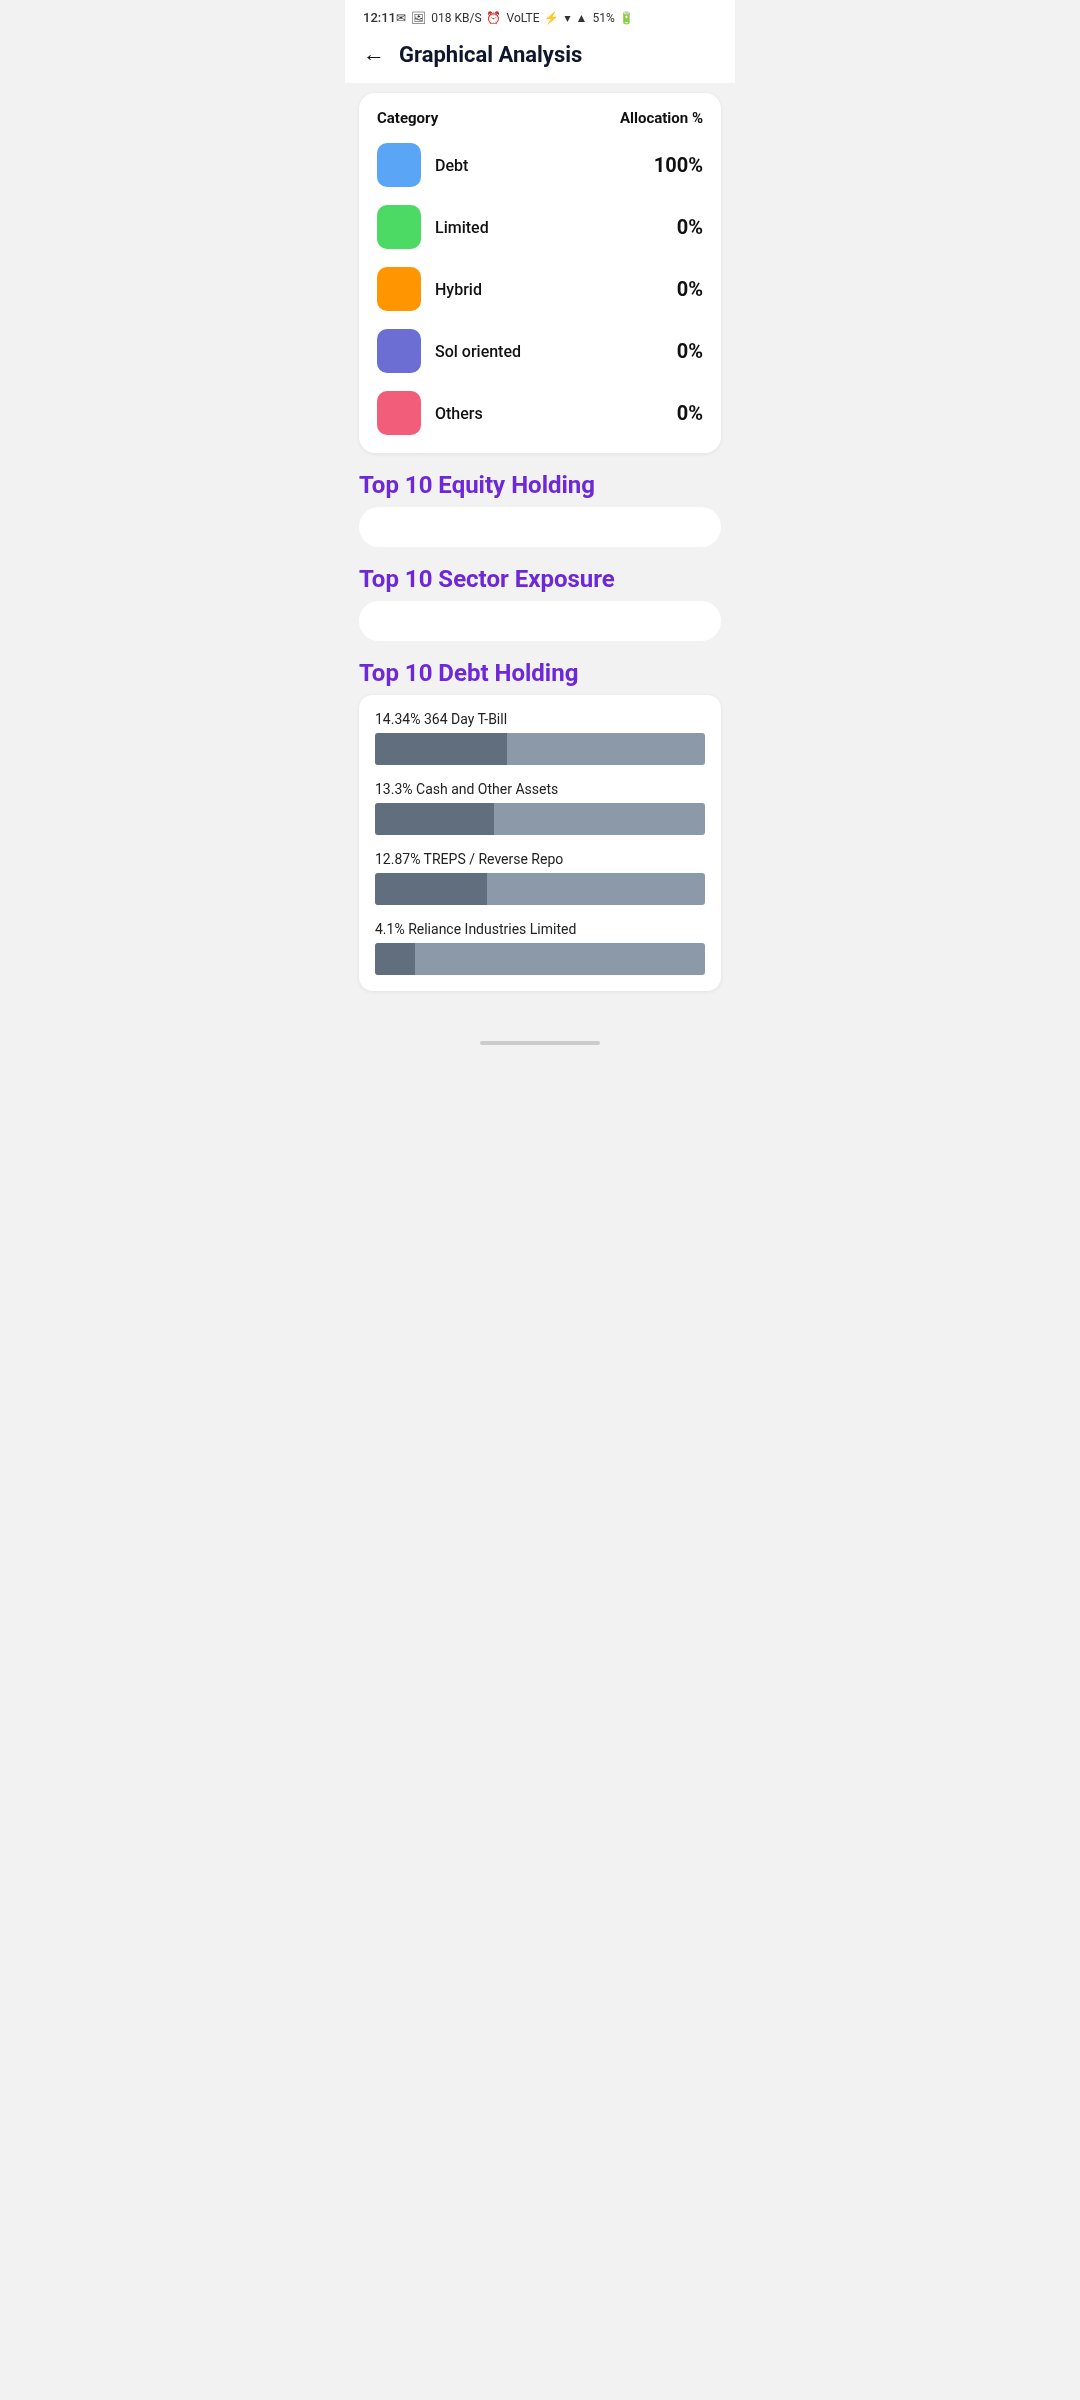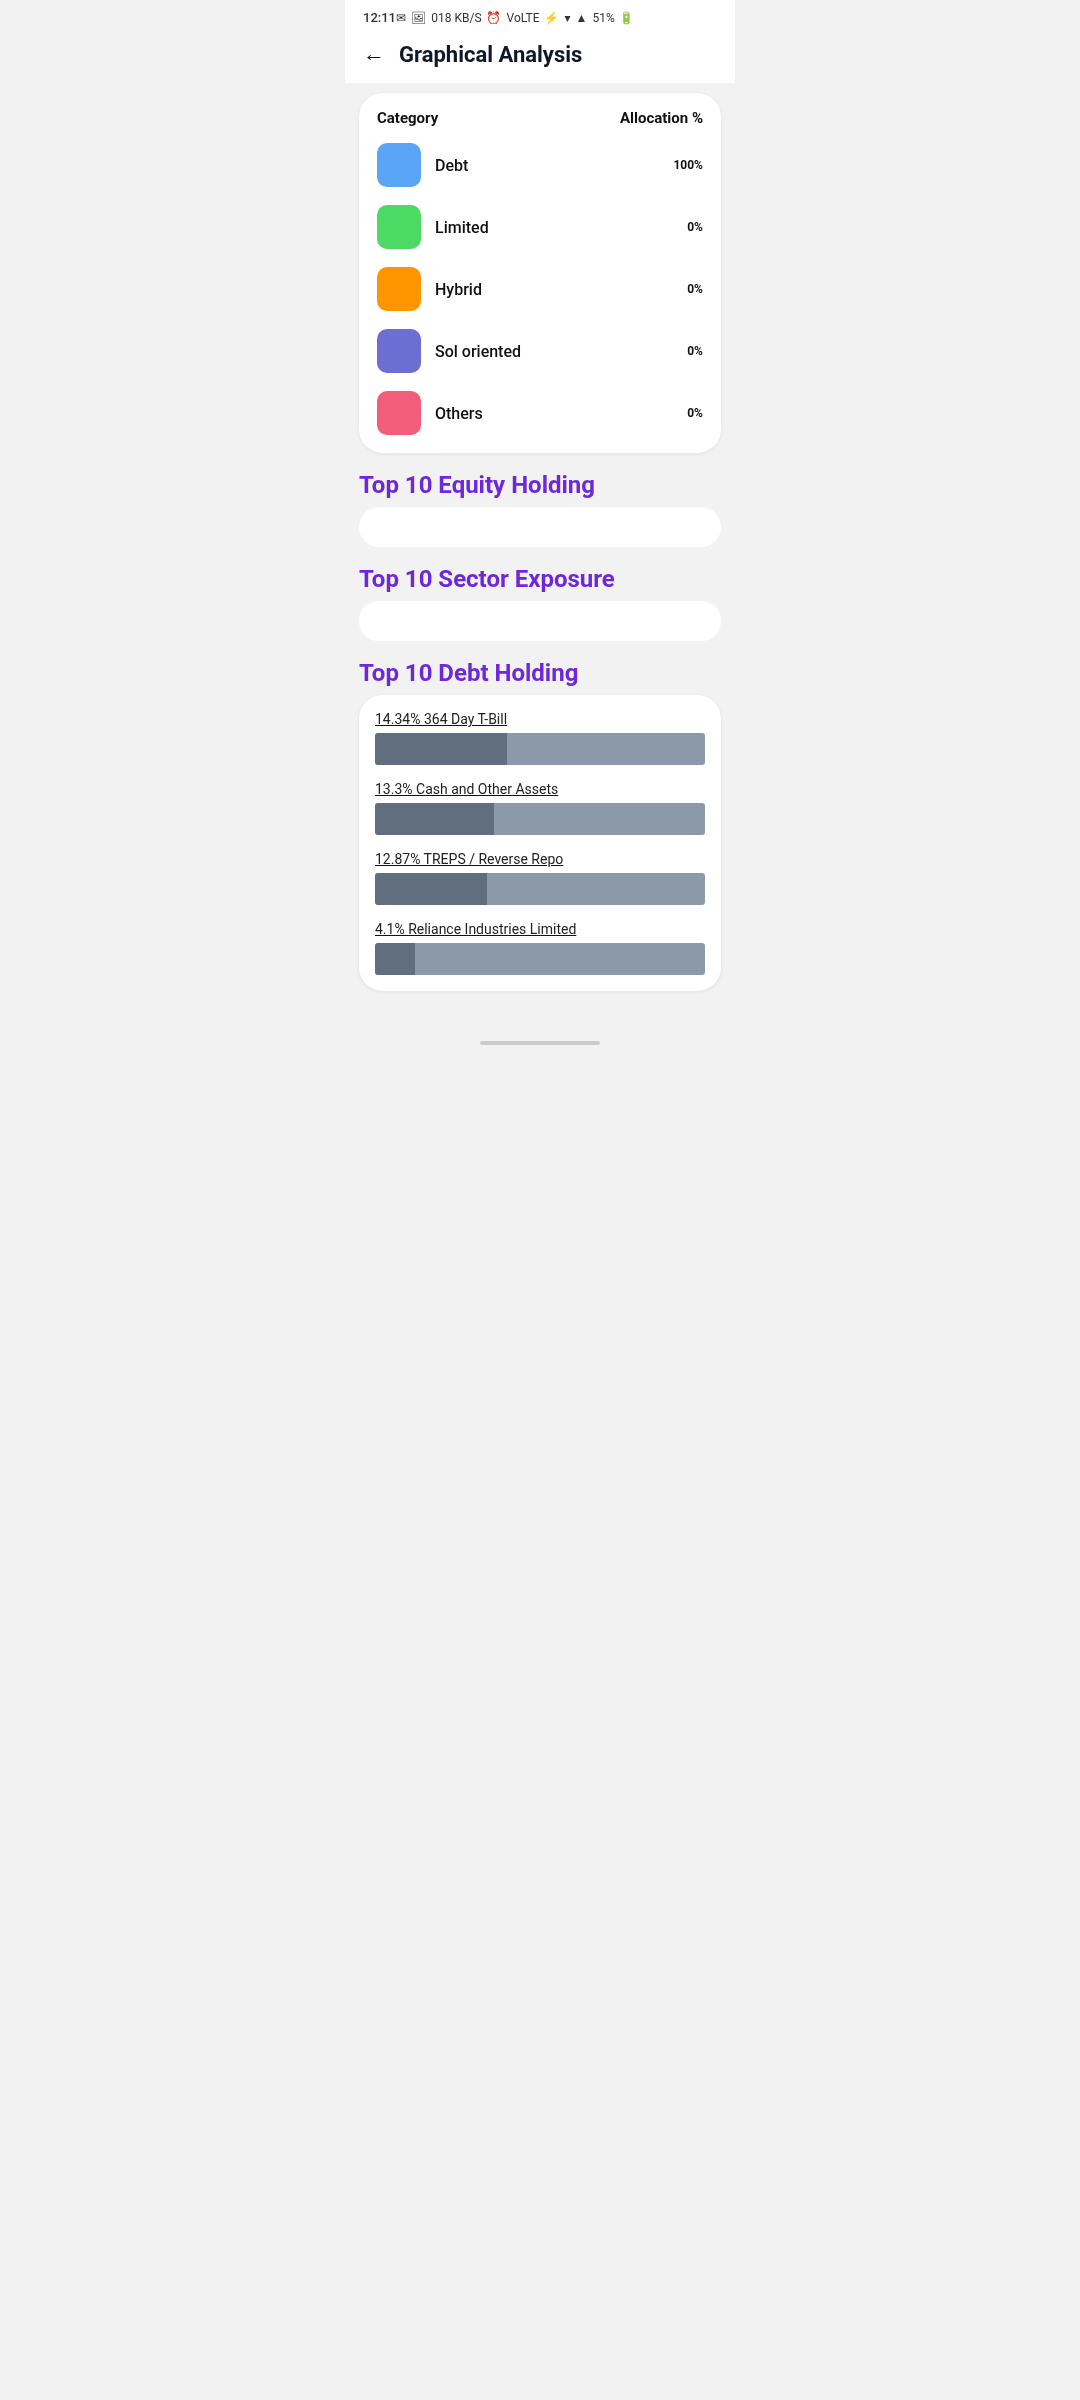--- a/index.html
+++ b/index.html
@@ -52,21 +52,21 @@
     }
 
     
     .content {
       padding: 10px 14px 30px;
     }
 
     
     .category-card {
       background: #fff;
-      border-radius: 24px;
+      border-radius: 16px;
       padding: 16px 18px 18px;
       margin-bottom: 18px;
       box-shadow: 0 1px 4px rgba(0,0,0,0.07);
     }
     .category-header {
       display: flex;
       justify-content: space-between;
       align-items: center;
       margin-bottom: 16px;
     }
@@ -96,21 +96,21 @@
       width: 44px;
       height: 44px;
       border-radius: 10px;
     }
     .category-name {
       font-size: 16px;
       font-weight: 500;
       color: #111;
     }
     .category-pct {
-      font-size: 12px;
+      font-size: 20px;
       font-weight: 700;
       color: #111;
     }
 
     
     .section-title {
       font-size: 24px;
       font-weight: 700;
       color: #6d28d9;
       margin-bottom: 8px;
@@ -120,24 +120,23 @@
     .empty-card {
       background: #fff;
       border-radius: 28px;
       height: 40px;
       margin-bottom: 18px;
     }
 
     
     .debt-card {
       background: #fff;
-      border-radius: 24px;
+      border-radius: 14px;
       padding: 16px 16px 16px;
       box-shadow: 0 1px 4px rgba(0,0,0,0.07);
-      text-decoration: underline;
     }
     .debt-row {
       margin-bottom: 16px;
     }
     .debt-row:last-child { margin-bottom: 0; }
     .debt-label {
       font-size: 14px;
       color: #222;
       margin-bottom: 6px;
     }

